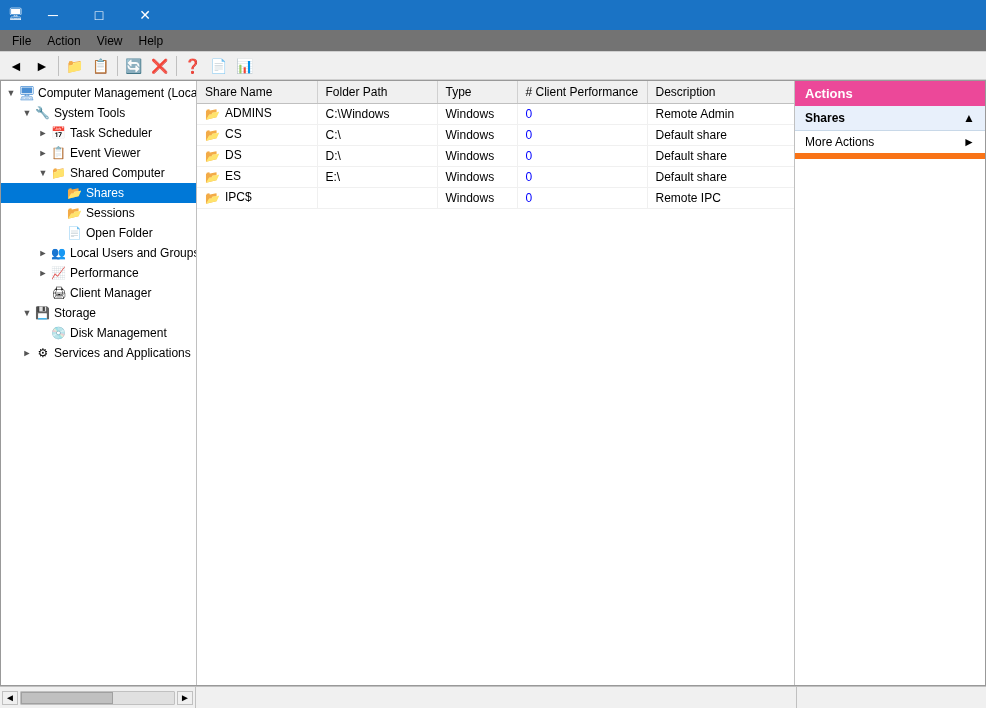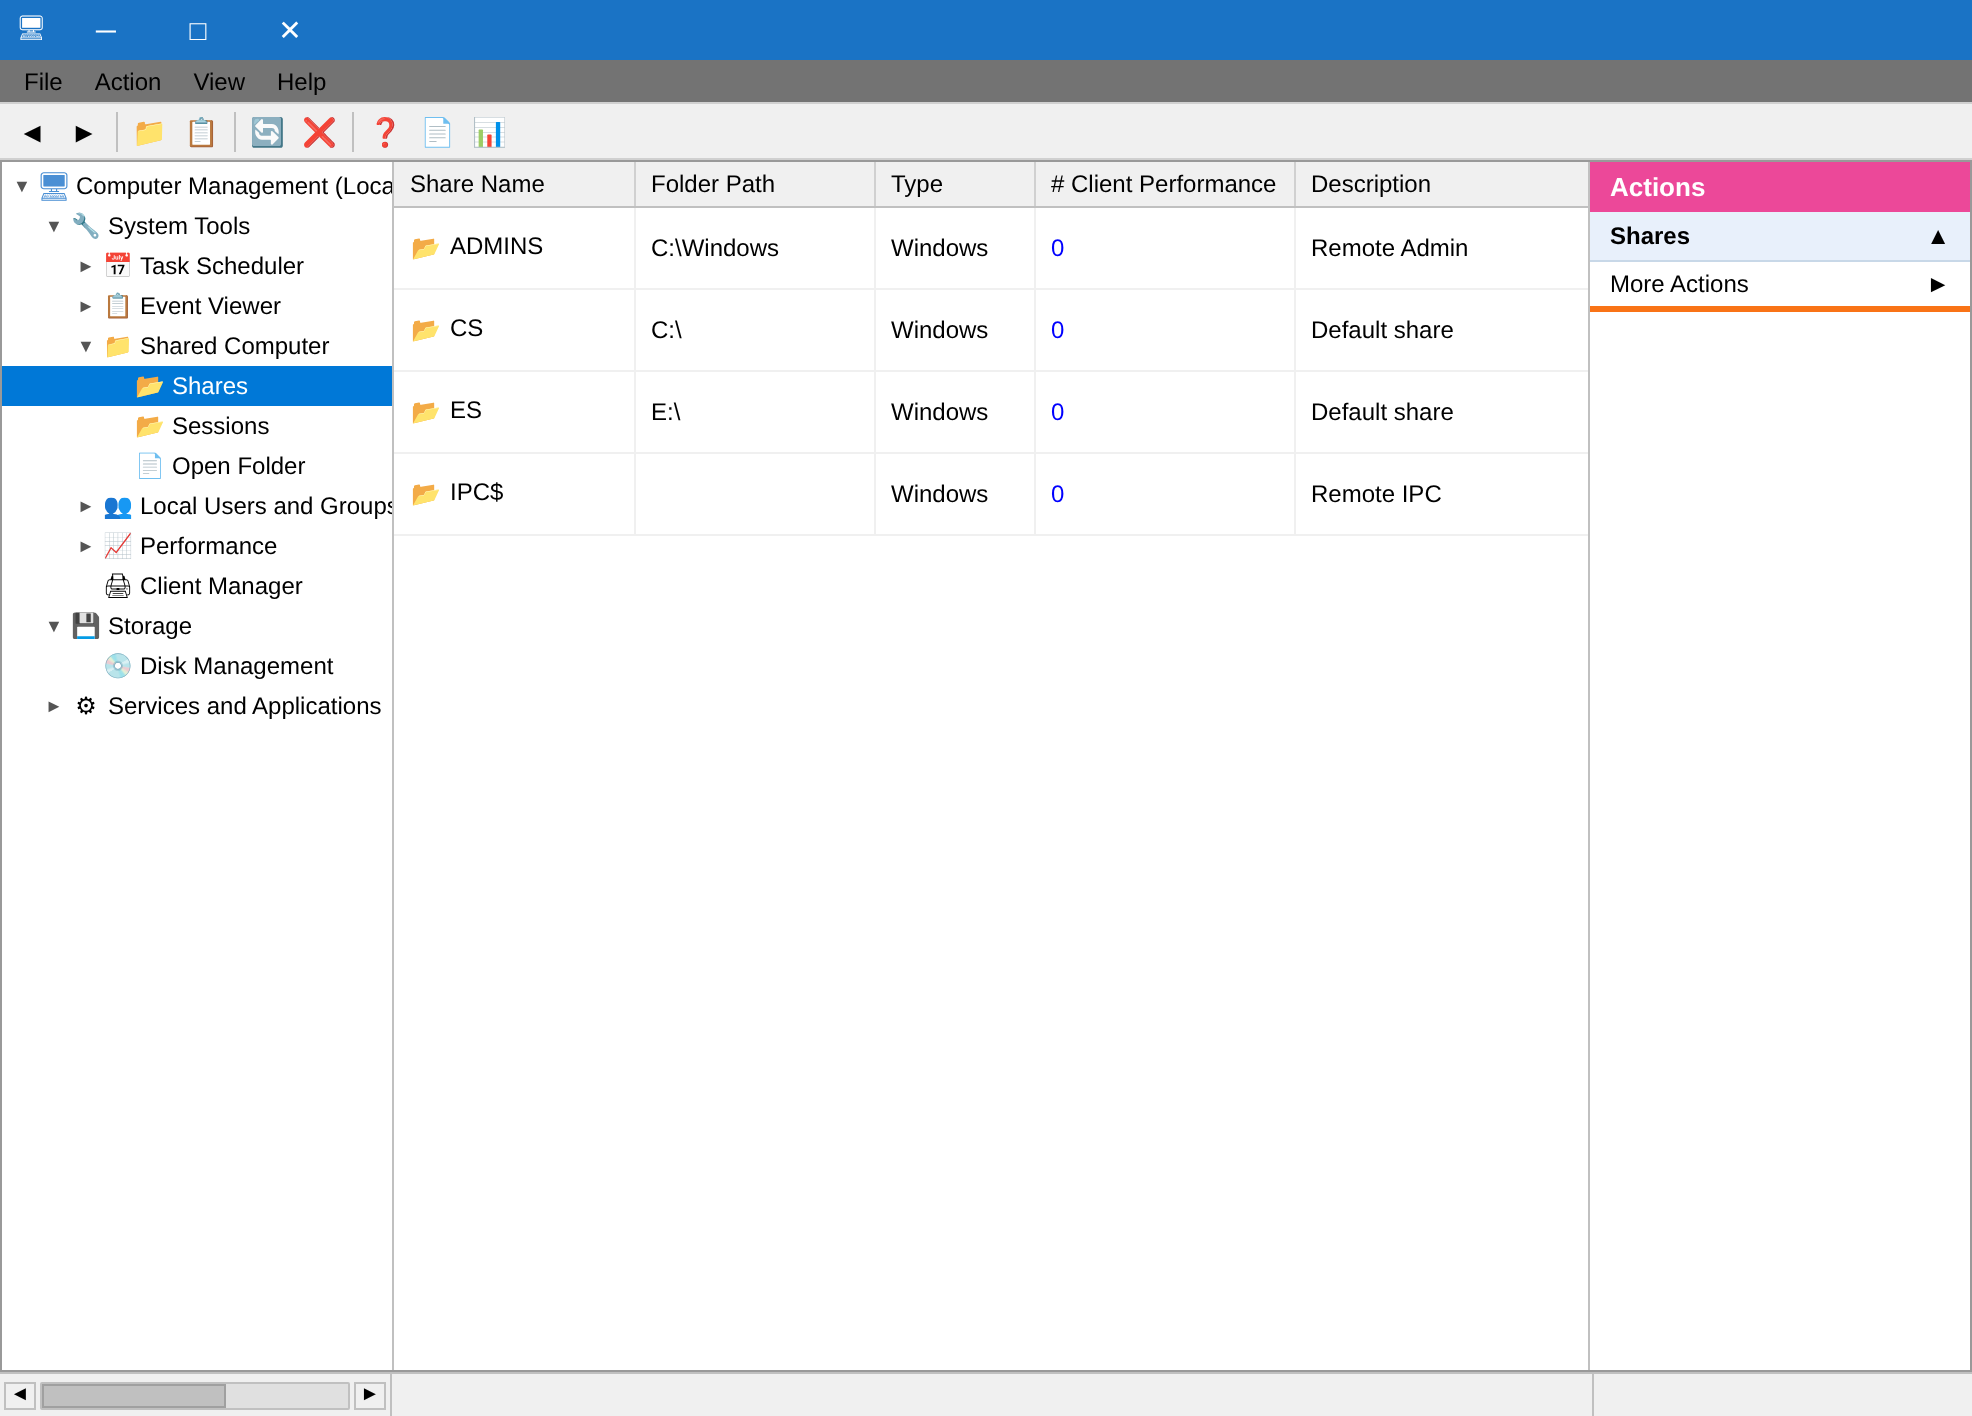--- a/index.html
+++ b/index.html
@@ -114,21 +114,21 @@
       border-right: 1px solid #d0d0d0;
       padding: 4px 8px;
       text-align: left;
       font-weight: normal;
       position: sticky;
       top: 0;
       cursor: pointer;
       white-space: nowrap;
     }
     .content-table td {
-      padding: 12px 8px;
+      padding: 2px 8px;
       border-bottom: 1px solid #f0f0f0;
       border-right: 1px solid #f0f0f0;
       white-space: nowrap;
     }
     .link-blue { color: #0000ff; }
     .row-icon { width: 16px; height: 16px; display: inline-flex; align-items: center; justify-content: center; margin-right: 4px; vertical-align: middle; }
 
     
     .actions-pane {
       width: 190px;
@@ -156,21 +156,21 @@
       border-bottom: 1px solid #c8d8e8;
       cursor: pointer;
     }
     .actions-item {
       display: flex;
       align-items: flex-start;
       justify-content: space-between;
       padding: 4px 10px;
       cursor: pointer;
       font-size: 12px;
-      border-bottom: 3px solid #f97316;
+      border-bottom: 6px solid #f97316;
     }
     .scrollbar-track {
       flex: 1;
       height: 14px;
       background: #e0e0e0;
       border: 1px solid #c0c0c0;
       border-radius: 1px;
       position: relative;
     }
     .scrollbar-thumb {
@@ -330,20 +330,27 @@
             <td>Remote Admin</td>
           </tr>
           <tr>
             <td><span class="row-icon">📂</span><span>CS</span></td>
             <td>C:\</td>
             <td>Windows</td>
             <td><span class="link-blue">0</span></td>
             <td>Default share</td>
           </tr>
           <tr>
+            <td><span class="row-icon">📂</span><span>DS</span></td>
+            <td>D:\</td>
+            <td>Windows</td>
+            <td><span class="link-blue">0</span></td>
+            <td>Default share</td>
+          </tr>
+          <tr>
             <td><span class="row-icon">📂</span><span>ES</span></td>
             <td>E:\</td>
             <td>Windows</td>
             <td><span class="link-blue">0</span></td>
             <td>Default share</td>
           </tr>
           <tr>
             <td><span class="row-icon">📂</span><span>IPC$</span></td>
             <td></td>
             <td>Windows</td>

